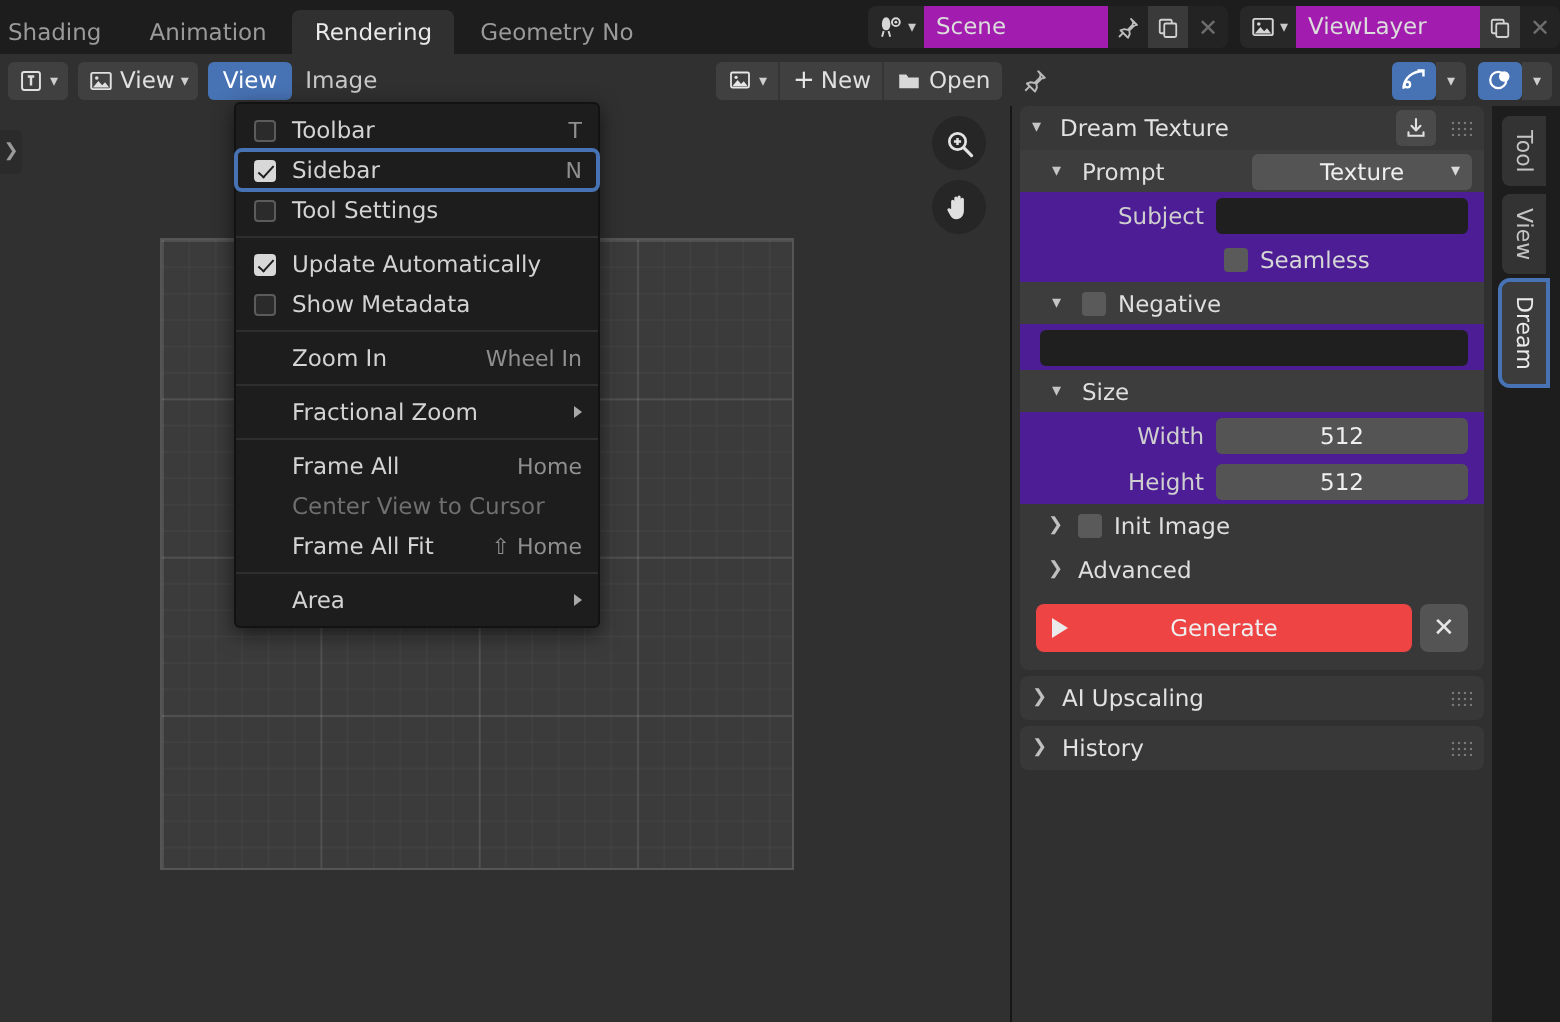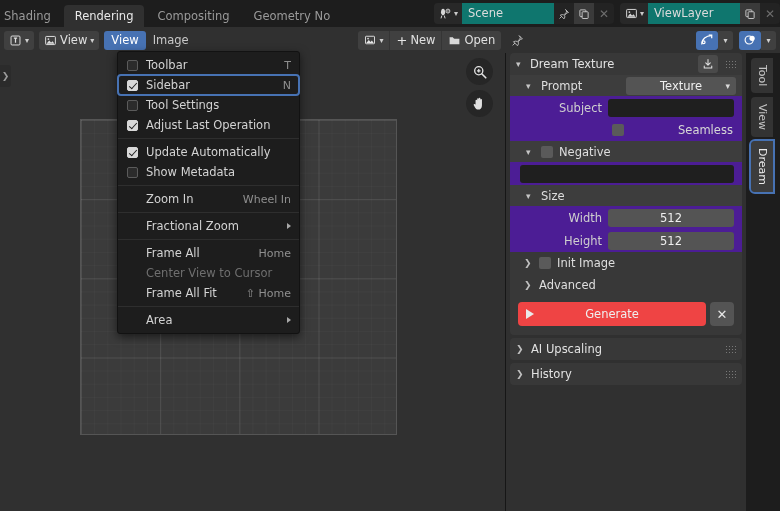--- a/index.html
+++ b/index.html
@@ -40,21 +40,21 @@
     background: #232323; border-radius: 4px; overflow: hidden;
   }
   .fg-iconbtn {
     display: flex; align-items: center; gap: 2px;
     height: 21px; padding: 0 4px 0 5px;
     background: #282828;
   }
   .fg-name {
     padding: 0 6px; height: 21px; line-height: 21px;
     min-width: 92px; color: #dcdcdc; font-size: 11.5px;
-    background: #0f766e;
+    background: #a21caf;
   }
   .fg-pin { width: 20px; height: 21px; display:flex; align-items:center; justify-content:center; }
   .fg-dupe { width: 20px; height: 21px; display:flex; align-items:center; justify-content:center; background:#3a3a3a; }
   .fg-x { width: 20px; height: 21px; display:flex; align-items:center; justify-content:center; color:#6d6d6d; font-size:12px; }
 
   
   .editor-header {
     position: absolute; left: 0; top: 27px; width: 780px; height: 26px;
     background: #303030;
     display: flex; align-items: center; padding: 0 4px;
@@ -206,21 +206,21 @@
   }
   .ctrl.text-in { background: #1f1f1f; justify-content: flex-start; padding-left: 6px; color: #d2d2d2; }
   .ctrl.num { background: #545454; color: #efefef; }
   .ctrl.dropdown { background: #545454; color: #efefef; position: relative; justify-content: center; }
   .ctrl.dropdown .dc { position: absolute; right: 6px; color: #dadada; font-size: 9px; }
   .chkrow { display: flex; align-items: center; height: 22px; padding-left: 102px; gap: 6px; }
   .chk {
     width: 12px; height: 12px; border-radius: 2px;
     background: #5a5a5a; flex: 0 0 12px;
   }
-  .chklbl { color: #d6d6d6; font-size: 11.5px; margin-left: 48px; }
+  .chklbl { color: #d6d6d6; font-size: 11.5px; }
   .collapsed-row {
     display: flex; align-items: center; gap: 6px;
     height: 22px; padding-left: 14px;
     color: #dfdfdf; font-size: 11.5px;
   }
   .collapsed-row .tri { color: #c0c0c0; font-size: 9px; width: 9px; display:inline-block; }
   .gen-row { display: flex; align-items: center; gap: 4px; padding: 6px 8px 4px 8px; }
   .gen-btn {
     flex: 1; height: 24px; border-radius: 4px;
     background: #ef4444; color: #efefef;
@@ -278,22 +278,22 @@
   svg { display: block; }
 </style>
 </head>
 <body>
 
 <div id="app">
 
   <div class="topbar">
     <div class="ws-tabs">
       <div class="ws-tab clipped-left"><span>Shading</span></div>
+      <div class="ws-tab"><span>Animation</span></div>
       <div class="ws-tab active"><span>Rendering</span></div>
-      <div class="ws-tab"><span>Compositing</span></div>
       <div class="ws-tab"><span>Geometry No</span></div>
     </div>
 
     <div class="topbar-right">
 
       <div class="field-group">
         <div class="fg-iconbtn">
           <svg width="13" height="13" viewBox="0 0 16 16">
               <path d="M5 2c1.6 0 2.6 2 2.6 4.4C7.6 8.5 6.5 10 5 10S2.4 8.5 2.4 6.4C2.4 4 3.4 2 5 2z" fill="#d6d6d6"></path>
               <circle cx="11" cy="5" r="2.4" fill="none" stroke="#d6d6d6" stroke-width="1.2"></circle>
@@ -444,24 +444,20 @@
       <span class="acc">T</span>
     </div>
     <div class="mi sel">
       <span class="cb on"></span>
       <span class="lbl">Sidebar</span>
       <span class="acc">N</span>
     </div>
     <div class="mi">
       <span class="cb"></span>
       <span class="lbl">Tool Settings</span>
-    </div>
-    <div class="mi">
-      <span class="cb on"></span>
-      <span class="lbl">Adjust Last Operation</span>
     </div>
 
     <div class="msep"></div>
 
     <div class="mi">
       <span class="cb on"></span>
       <span class="lbl">Update Automatically</span>
     </div>
     <div class="mi">
       <span class="cb"></span>

